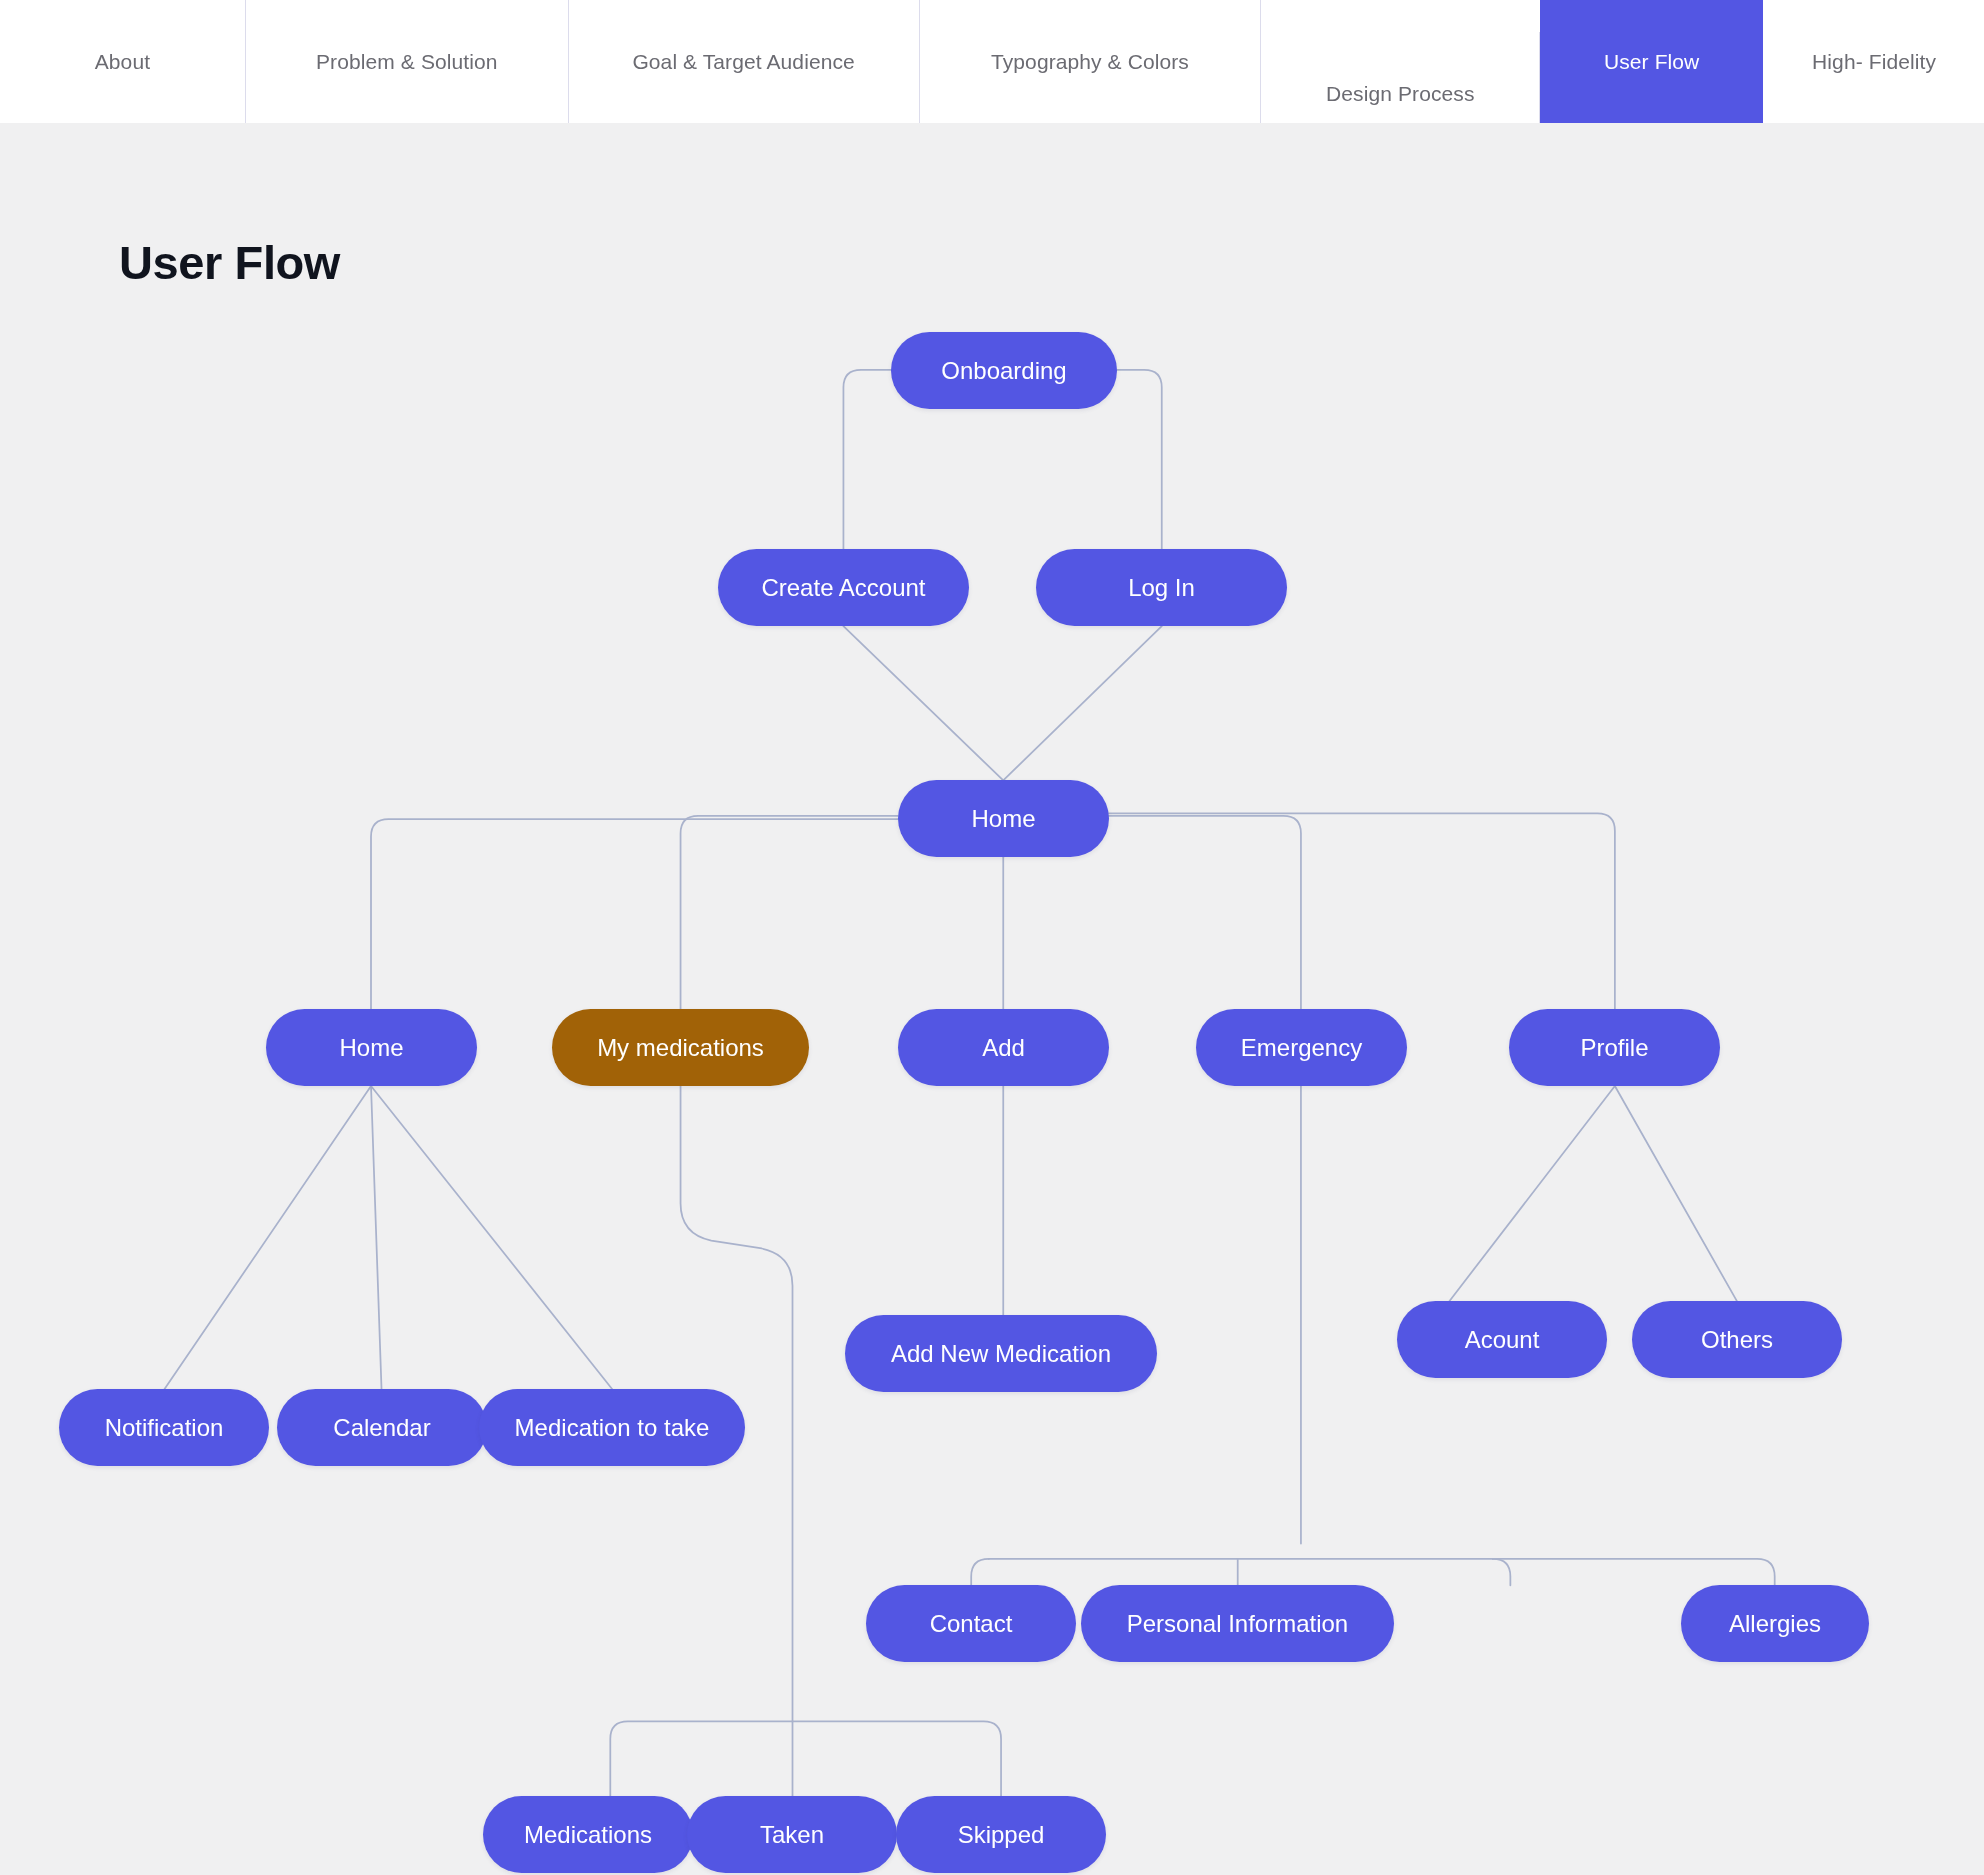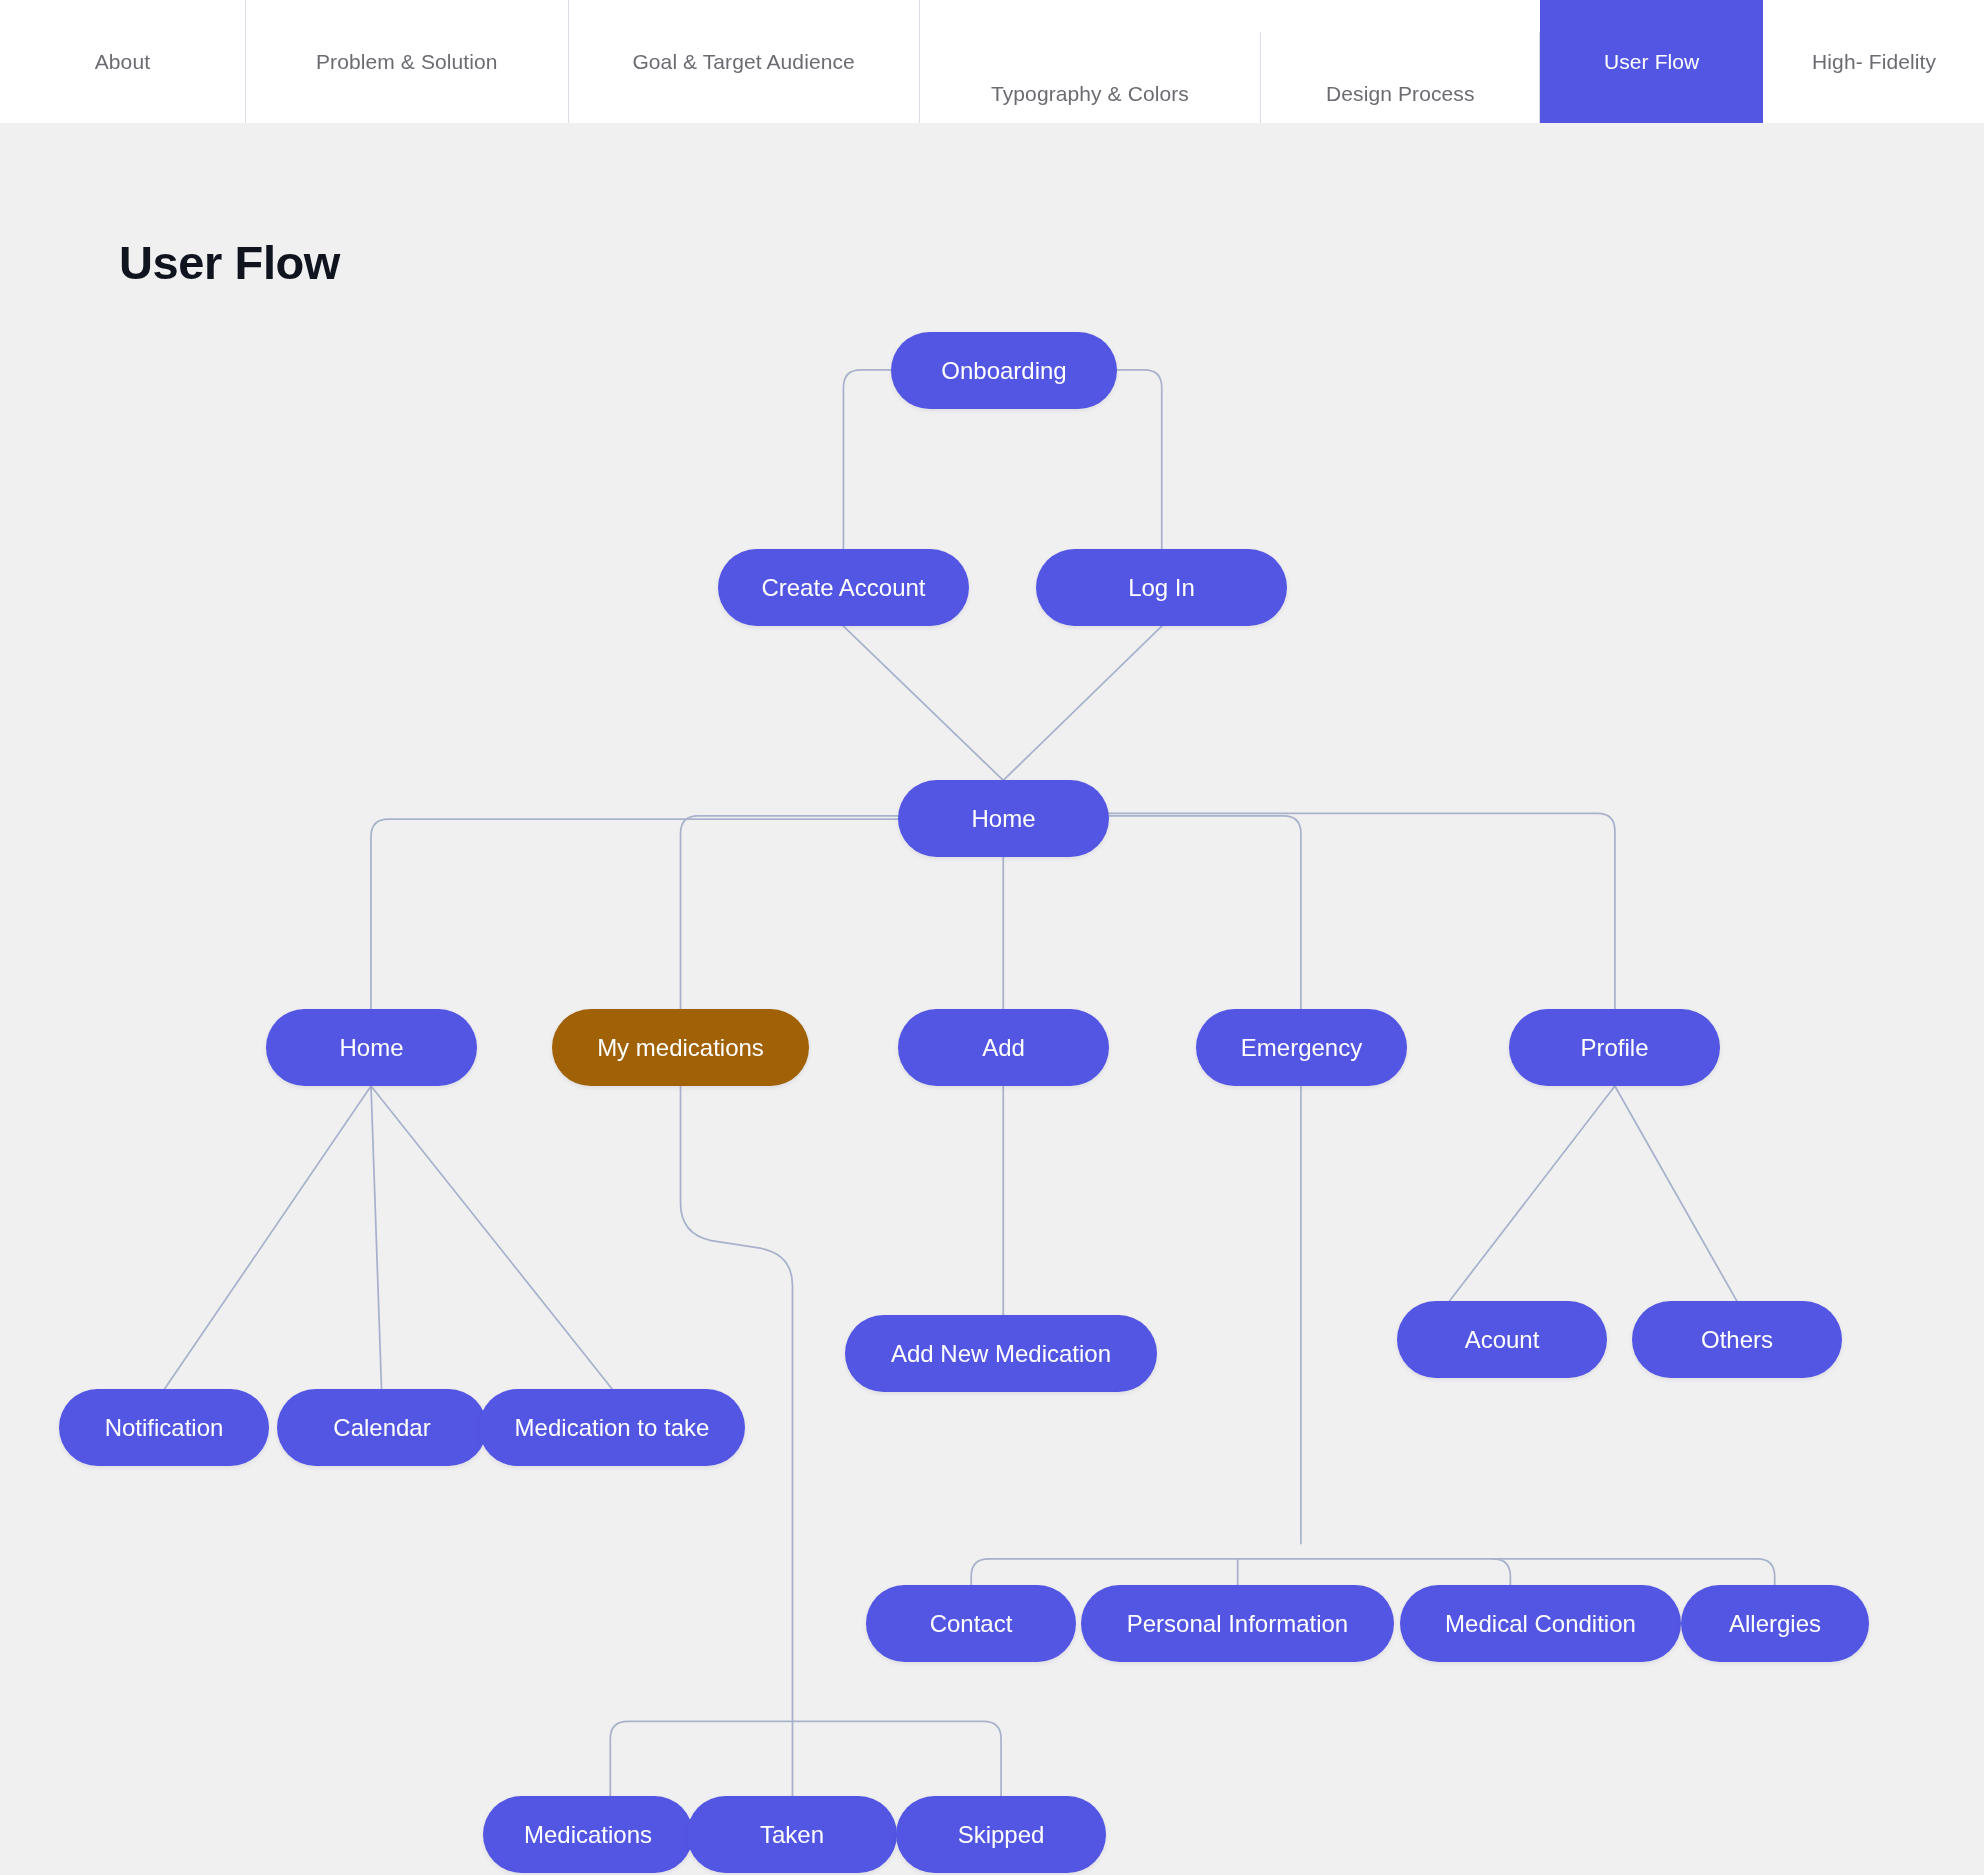--- a/index.html
+++ b/index.html
@@ -91,21 +91,21 @@
     z-index: 3;
   }
 </style>
 </head>
 <body>
 
 <div id="nav-bar">
     <div class="nav-tab" style="width: 246px;">About</div>
     <div class="nav-tab" style="width: 323px;">Problem &amp; Solution</div>
     <div class="nav-tab" style="width: 351px;">Goal &amp; Target Audience</div>
-    <div class="nav-tab" style="width: 342px; margin-top: 32px;">Typography &amp; Colors</div>
+    <div class="nav-tab" style="width: 342px;">Typography &amp; Colors</div>
     <div class="nav-tab" style="width: 279px; margin-top: 32px;">Design Process</div>
     <div class="nav-tab active" style="width: 223px;">User Flow</div>
     <div class="nav-tab last" style="width: 222px;">High- Fidelity</div>
   </div>
 
 <div id="flow-canvas">
 
   <div id="page-title">User Flow</div>
 
   <svg id="edges-svg" viewBox="0 0 4521 3992" preserveAspectRatio="none" aria-hidden="true">
@@ -167,19 +167,18 @@
     <div class="node" style="left: 1196px; top: 886px; width: 211px; height: 77px; background: rgb(83, 86, 227); color: rgb(255, 255, 255);">Emergency</div>
     <div class="node" style="left: 1509px; top: 886px; width: 211px; height: 77px; background: rgb(83, 86, 227); color: rgb(255, 255, 255);">Profile</div>
     <div class="node" style="left: 59px; top: 1266px; width: 210px; height: 77px; background: rgb(83, 86, 227); color: rgb(255, 255, 255);">Notification</div>
     <div class="node" style="left: 277px; top: 1266px; width: 210px; height: 77px; background: rgb(83, 86, 227); color: rgb(255, 255, 255);">Calendar</div>
     <div class="node" style="left: 479px; top: 1266px; width: 266px; height: 77px; background: rgb(83, 86, 227); color: rgb(255, 255, 255);">Medication to take</div>
     <div class="node" style="left: 845px; top: 1192px; width: 312px; height: 77px; background: rgb(83, 86, 227); color: rgb(255, 255, 255);">Add New Medication</div>
     <div class="node" style="left: 1397px; top: 1178px; width: 210px; height: 77px; background: rgb(83, 86, 227); color: rgb(255, 255, 255);">Acount</div>
     <div class="node" style="left: 1632px; top: 1178px; width: 210px; height: 77px; background: rgb(83, 86, 227); color: rgb(255, 255, 255);">Others</div>
     <div class="node" style="left: 866px; top: 1462px; width: 210px; height: 77px; background: rgb(83, 86, 227); color: rgb(255, 255, 255);">Contact</div>
     <div class="node" style="left: 1081px; top: 1462px; width: 313px; height: 77px; background: rgb(83, 86, 227); color: rgb(255, 255, 255);">Personal Information</div>
-    <div class="node" style="left: 1400px; top: 1462px; width: 281px; height: 77px; background: rgb(83, 86, 227); color: rgb(255, 255, 255);">Medical Condition</div>
     <div class="node" style="left: 1681px; top: 1462px; width: 188px; height: 77px; background: rgb(83, 86, 227); color: rgb(255, 255, 255);">Allergies</div>
     <div class="node" style="left: 483px; top: 1673px; width: 210px; height: 77px; background: rgb(83, 86, 227); color: rgb(255, 255, 255);">Medications</div>
     <div class="node" style="left: 687px; top: 1673px; width: 210px; height: 77px; background: rgb(83, 86, 227); color: rgb(255, 255, 255);">Taken</div>
     <div class="node" style="left: 896px; top: 1673px; width: 210px; height: 77px; background: rgb(83, 86, 227); color: rgb(255, 255, 255);">Skipped</div>
   </div>
 
 
 </body></html>

